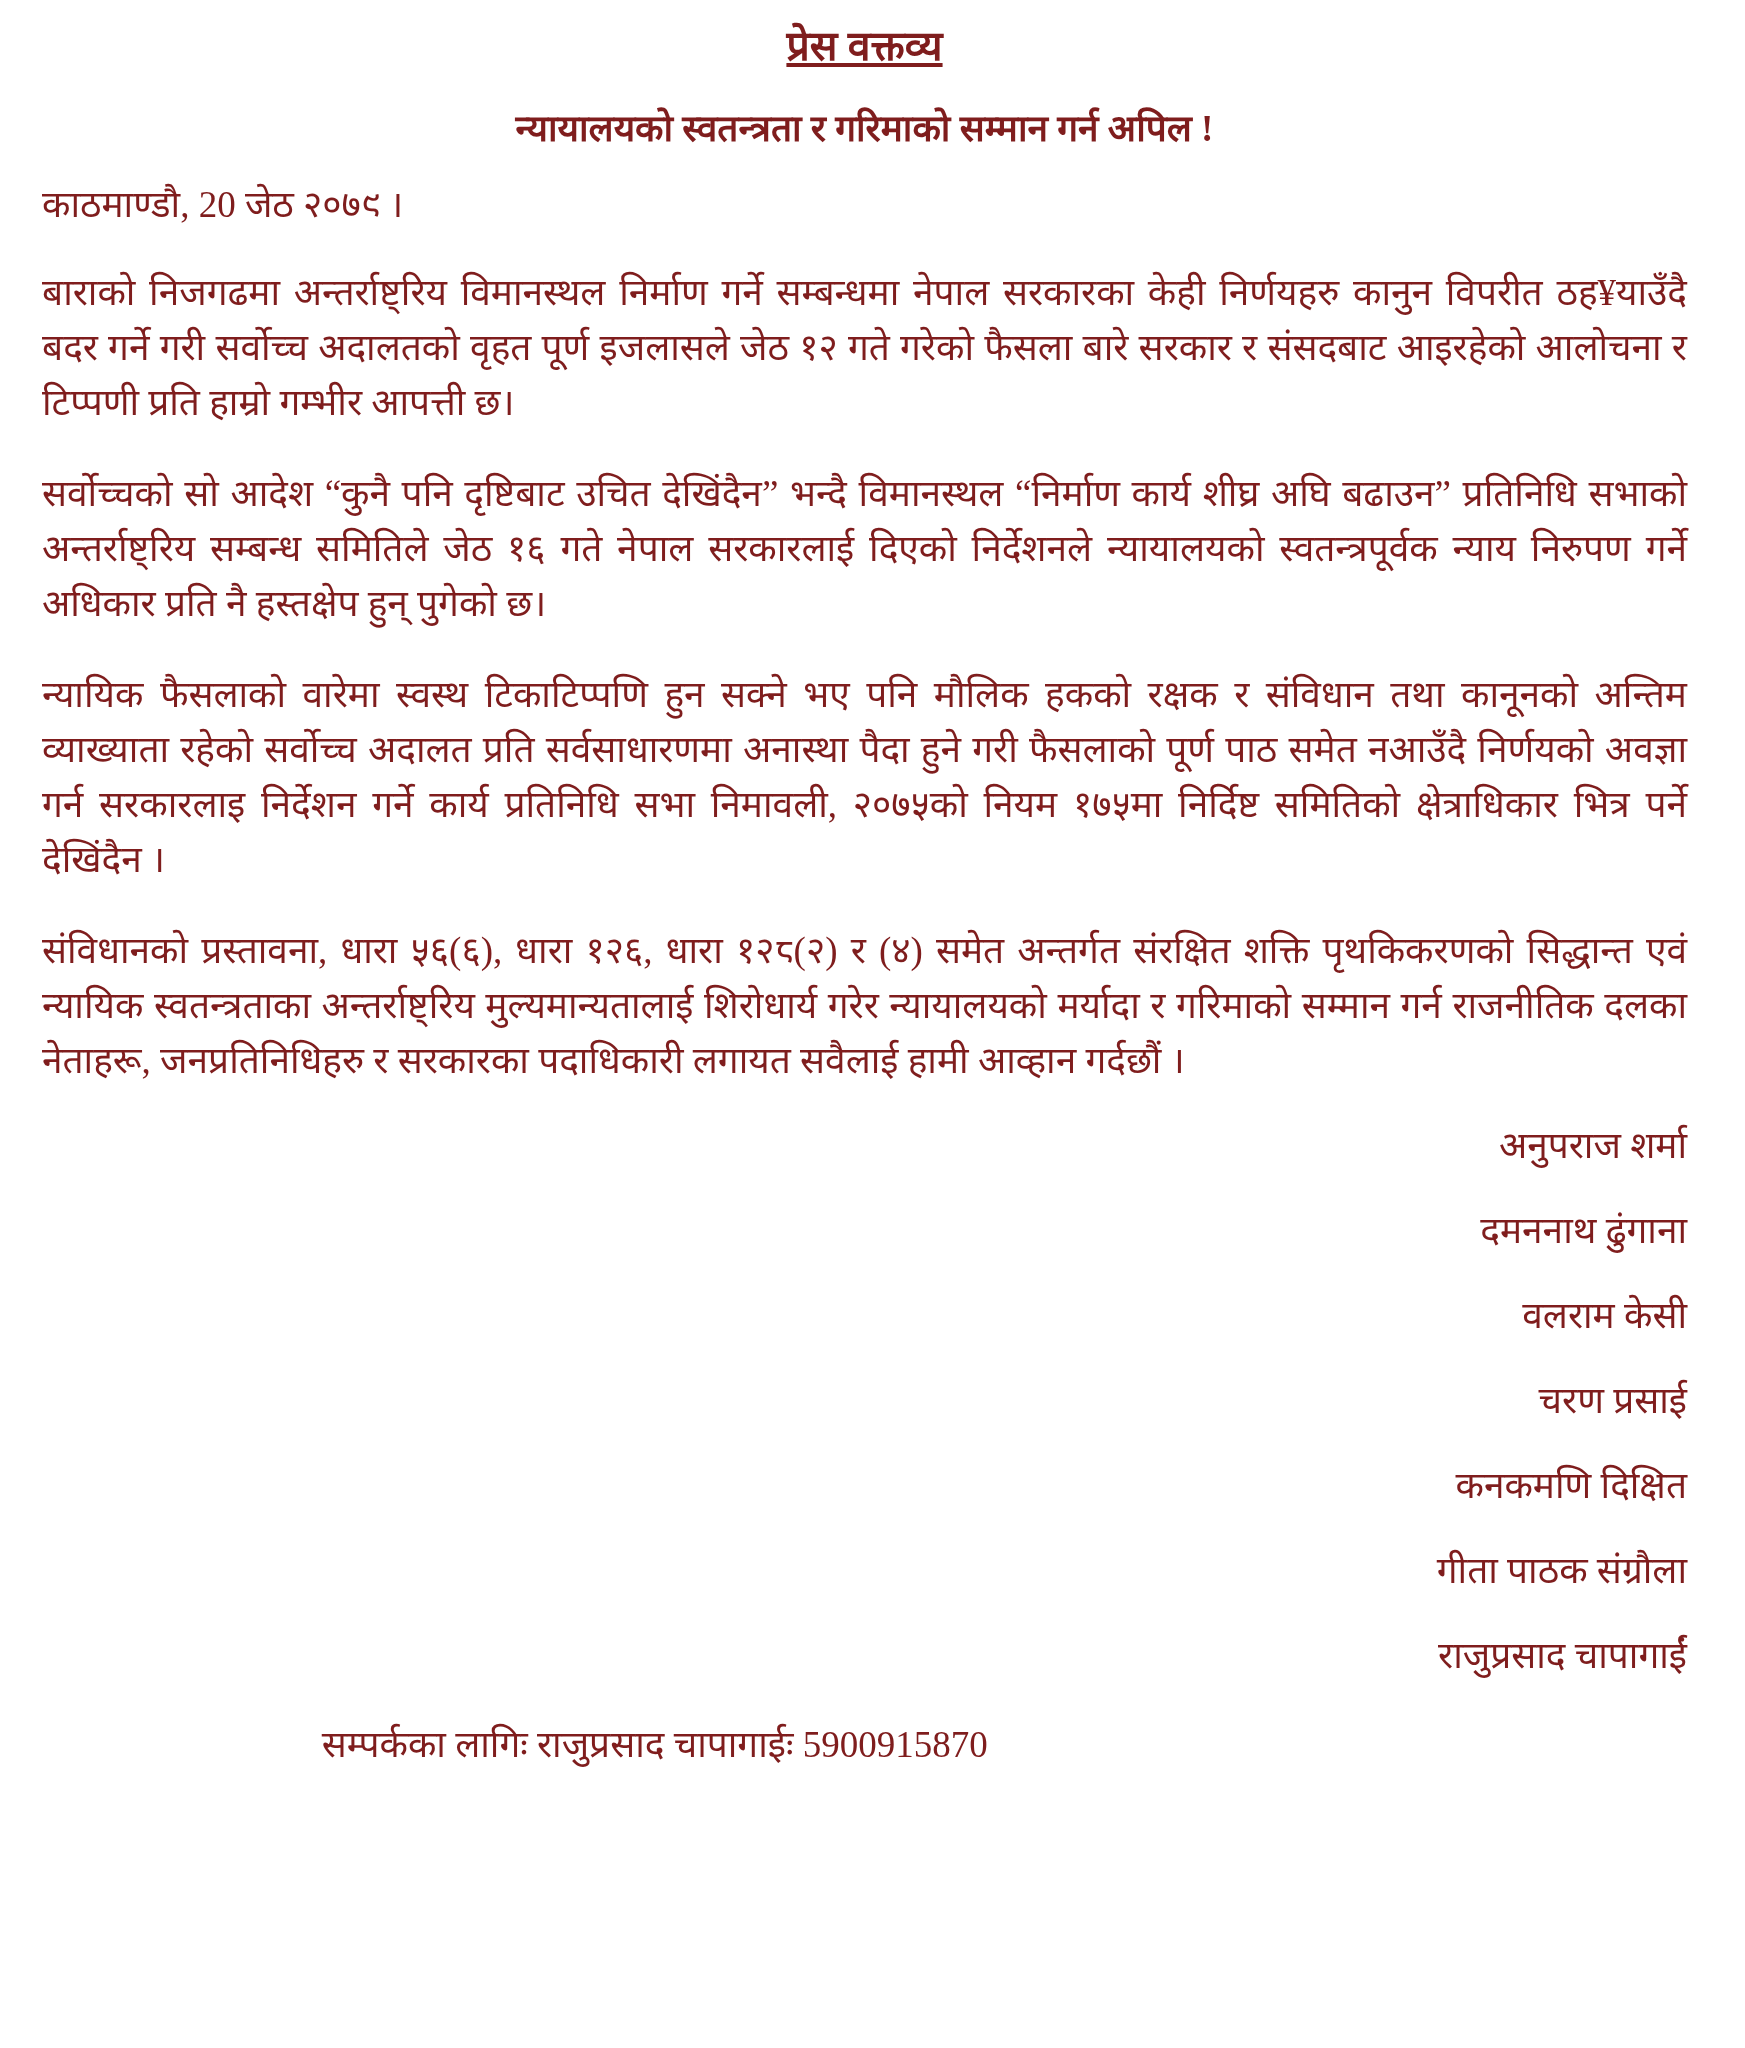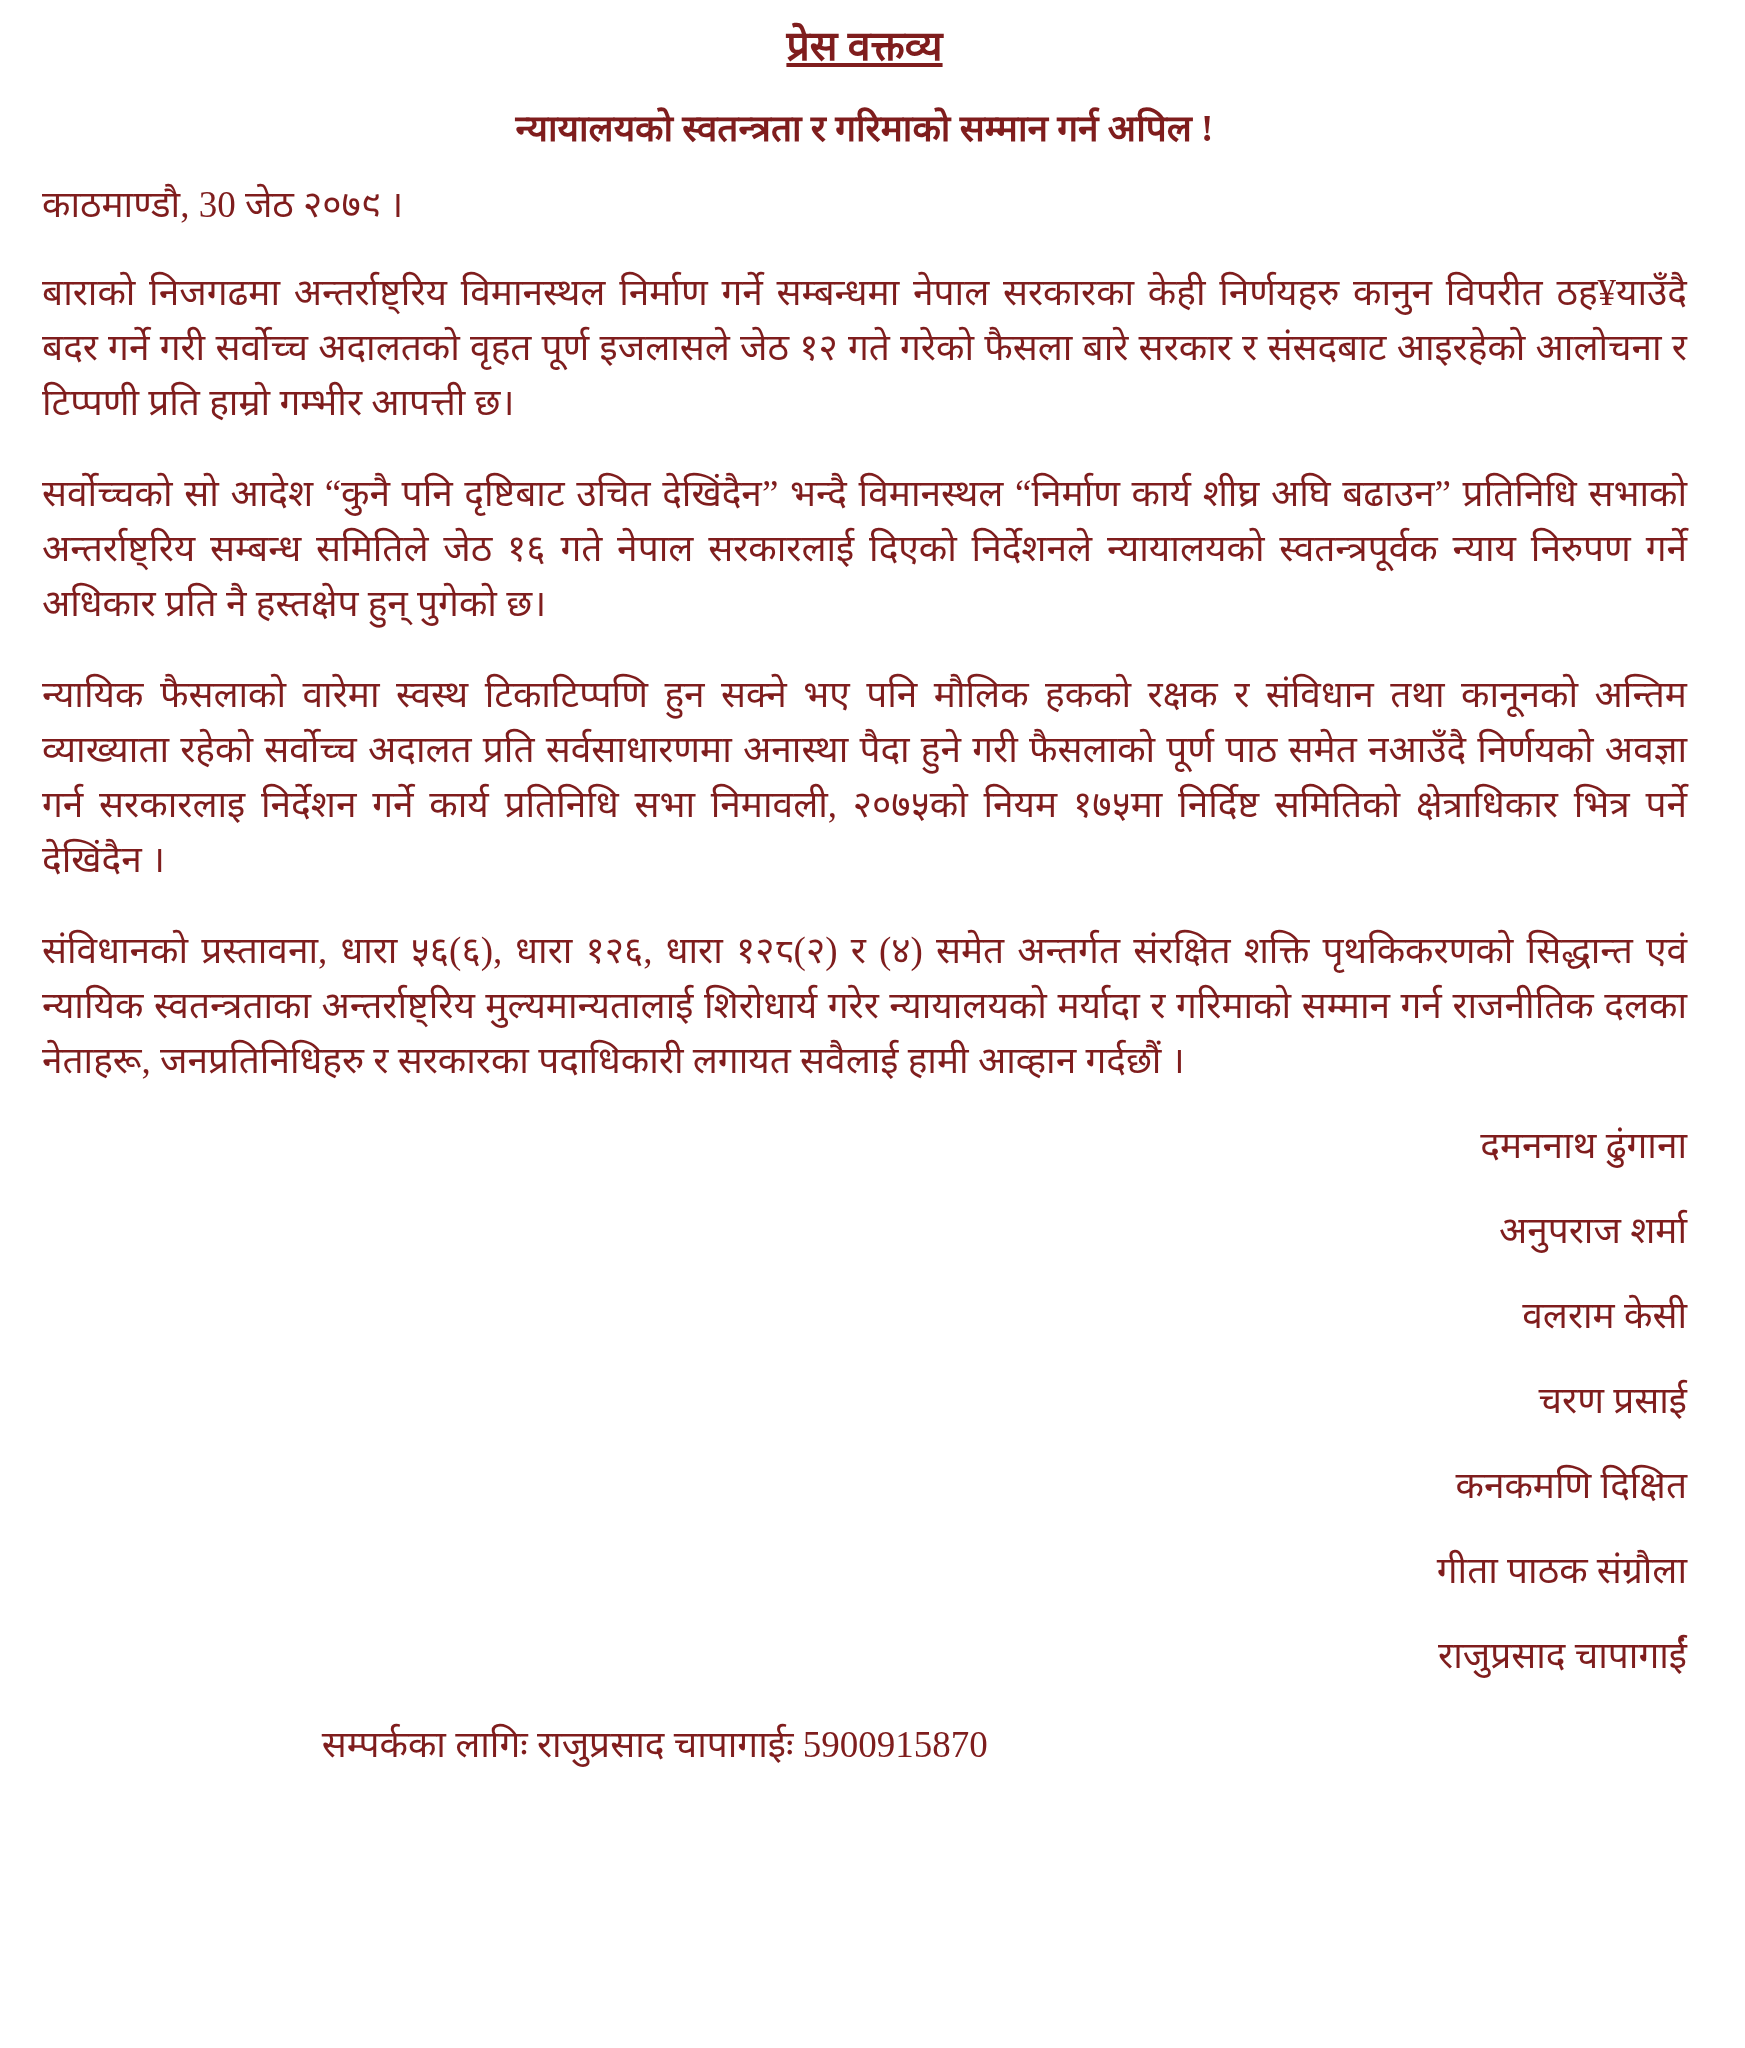--- a/index.html
+++ b/index.html
@@ -62,30 +62,30 @@
 </style>
 </head>
 <body>
 
 <div class="page">
 
   <h1 class="title">प्रेस वक्तव्य</h1>
 
   <div class="subtitle">न्यायालयको स्वतन्त्रता र गरिमाको सम्मान गर्न अपिल !</div>
 
-  <div class="dateline">काठमाण्डौ, 30 जेठ २०७९ ।</div>
+  <div class="dateline">काठमाण्डौ, 20 जेठ २०७९ ।</div>
 
   <p class="body-para">बाराको निजगढमा अन्तर्राष्ट्रिय विमानस्थल निर्माण गर्ने सम्बन्धमा नेपाल सरकारका केही निर्णयहरु कानुन विपरीत ठह¥याउँदै बदर गर्ने गरी सर्वोच्च अदालतको वृहत पूर्ण इजलासले जेठ १२ गते गरेको फैसला बारे सरकार र संसदबाट आइरहेको आलोचना र टिप्पणी प्रति हाम्रो गम्भीर आपत्ती छ।</p>
   <p class="body-para">सर्वोच्चको सो आदेश “कुनै पनि दृष्टिबाट उचित देखिंदैन” भन्दै विमानस्थल “निर्माण कार्य शीघ्र अघि बढाउन” प्रतिनिधि सभाको अन्तर्राष्ट्रिय सम्बन्ध समितिले जेठ १६ गते नेपाल सरकारलाई दिएको निर्देशनले न्यायालयको स्वतन्त्रपूर्वक न्याय निरुपण गर्ने अधिकार प्रति नै हस्तक्षेप हुन् पुगेको छ।</p>
   <p class="body-para">न्यायिक फैसलाको वारेमा स्वस्थ टिकाटिप्पणि हुन सक्ने भए पनि मौलिक हकको रक्षक र संविधान तथा कानूनको अन्तिम व्याख्याता रहेको सर्वोच्च अदालत प्रति सर्वसाधारणमा अनास्था पैदा हुने गरी फैसलाको पूर्ण पाठ समेत नआउँदै निर्णयको अवज्ञा गर्न सरकारलाइ निर्देशन गर्ने कार्य प्रतिनिधि सभा निमावली, २०७५को नियम १७५मा निर्दिष्ट समितिको क्षेत्राधिकार भित्र पर्ने देखिंदैन ।</p>
   <p class="body-para">संविधानको प्रस्तावना, धारा ५६(६), धारा १२६, धारा १२८(२) र (४) समेत अन्तर्गत संरक्षित शक्ति पृथकिकरणको सिद्धान्त एवं न्यायिक स्वतन्त्रताका अन्तर्राष्ट्रिय मुल्यमान्यतालाई शिरोधार्य गरेर न्यायालयको मर्यादा र गरिमाको सम्मान गर्न राजनीतिक दलका नेताहरू, जनप्रतिनिधिहरु र सरकारका पदाधिकारी लगायत सवैलाई हामी आव्हान गर्दछौं ।</p>
 
   <div class="signatories">
+    <div class="signatory">अनुपराज शर्मा</div>
     <div class="signatory">दमननाथ ढुंगाना</div>
-    <div class="signatory">अनुपराज शर्मा</div>
     <div class="signatory">वलराम केसी</div>
     <div class="signatory">चरण प्रसाई</div>
     <div class="signatory">कनकमणि दिक्षित</div>
     <div class="signatory">गीता पाठक संग्रौला</div>
     <div class="signatory">राजुप्रसाद चापागाईं</div>
   </div>
 
   <div class="contact">सम्पर्कका लागिः राजुप्रसाद चापागाईः 5900915870</div>
 
 </div>

